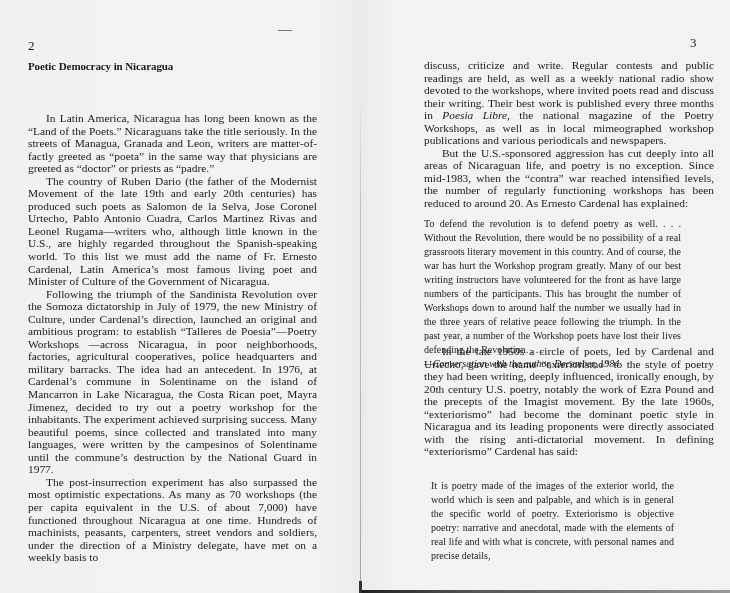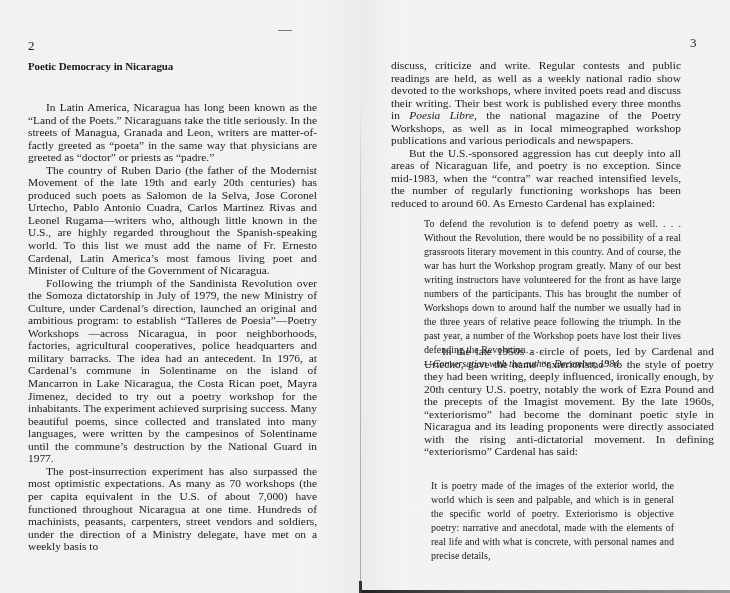--- a/index.html
+++ b/index.html
@@ -25,22 +25,22 @@
     position: absolute; left: 28px; top: 60px;
     font-size: 11px; font-weight: bold; margin: 0;
     letter-spacing: -0.1px;
   }
   .body-text {
     position: absolute; font-size: 11.4px; line-height: 12.55px;
     text-align: justify; margin: 0;
   }
   .body-text p { margin: 0; text-indent: 18px; }
   .body-text p.noindent { text-indent: 0; }
-  .left-col { left: 28px; top: 101px; width: 289px; }
-  .right-col-a { left: 391px; top: 59px; width: 290px; }
+  .left-col { left: 28px; top: 112px; width: 289px; }
+  .right-col-a { left: 424px; top: 59px; width: 290px; }
   .right-col-c { left: 424px; top: 345px; width: 290px; }
   .quote {
     position: absolute; font-size: 10px; line-height: 14px;
     text-align: justify; margin: 0;
   }
   .quote-1 { left: 424px; top: 217px; width: 257px; }
   .quote-2 { left: 424px; top: 472px; width: 257px; }
   .attribution { text-align: left; font-style: italic; margin-top: 0; }
   em { font-style: italic; }
 </style>
@@ -64,21 +64,21 @@
   <div class="page page-right"></div>
 
   <div class="gutter"></div>
   <div class="bottom-edge"></div>
   <div class="bottom-edge-left"></div>
 
   <div class="page-number pn-right">3</div>
 
   <div class="body-text right-col-a">
     <p class="noindent"><span>discuss, criticize and write. Regular contests and public readings are held, as well as a weekly national radio show devoted to the workshops, where invited poets read and discuss their writing. Their best work is published every three months in </span><em>Poesia Libre,</em><span> the national magazine of the Poetry Workshops, as well as in local mimeographed workshop publications and various periodicals and newspapers.</span></p>
-    <p>But the U.S.-sponsored aggression has cut deeply into all areas of Nicaraguan life, and poetry is no exception. Since mid-1983, when the “contra” war reached intensified levels, the number of regularly functioning workshops has been reduced to around 60. As Ernesto Cardenal has explained:</p>
+    <p>But the U.S.-sponsored aggression has cut deeply into all areas of Nicaraguan life, and poetry is no exception. Since mid-1983, when the “contra” war reached intensified levels, the number of regularly functioning workshops has been reduced to around 20. As Ernesto Cardenal has explained:</p>
   </div>
 
   <div class="quote quote-1">
     <p style="margin:0">To defend the revolution is to defend poetry as well. . . . Without the Revolution, there would be no possibility of a real grassroots literary movement in this country. And of course, the war has hurt the Workshop program greatly. Many of our best writing instructors have volunteered for the front as have large numbers of the participants. This has brought the number of Workshops down to around half the number we usually had in the three years of relative peace following the triumph. In the past year, a number of the Workshop poets have lost their lives defending the Revolution. . . .</p>
     <p class="attribution">—Conversation with the author, December, 1984</p>
   </div>
 
   <div class="body-text right-col-c">
     <p>In the late 1950s a circle of poets, led by Cardenal and Urtecho, gave the name “exteriorismo” to the style of poetry they had been writing, deeply influenced, ironically enough, by 20th century U.S. poetry, notably the work of Ezra Pound and the precepts of the Imagist movement. By the late 1960s, “exteriorismo” had become the dominant poetic style in Nicaragua and its leading proponents were directly associated with the rising anti-dictatorial movement. In defining “exteriorismo” Cardenal has said:</p>
   </div>

